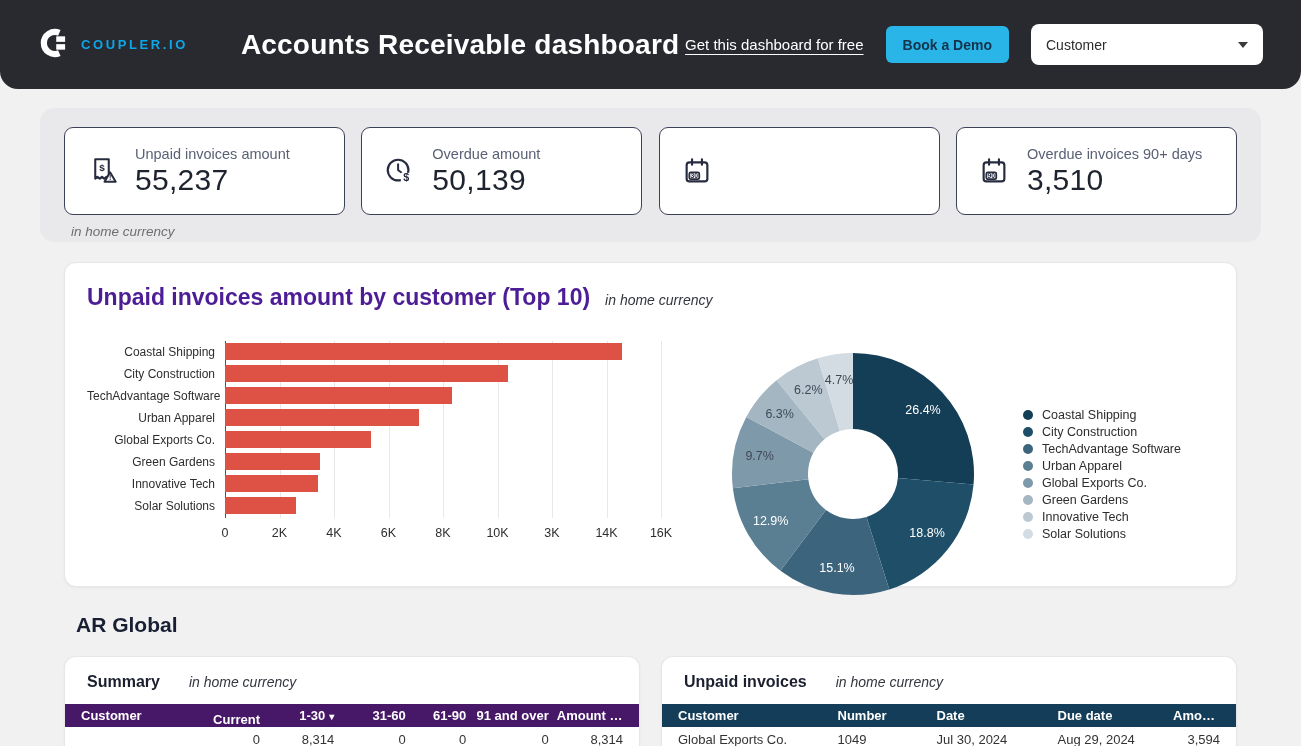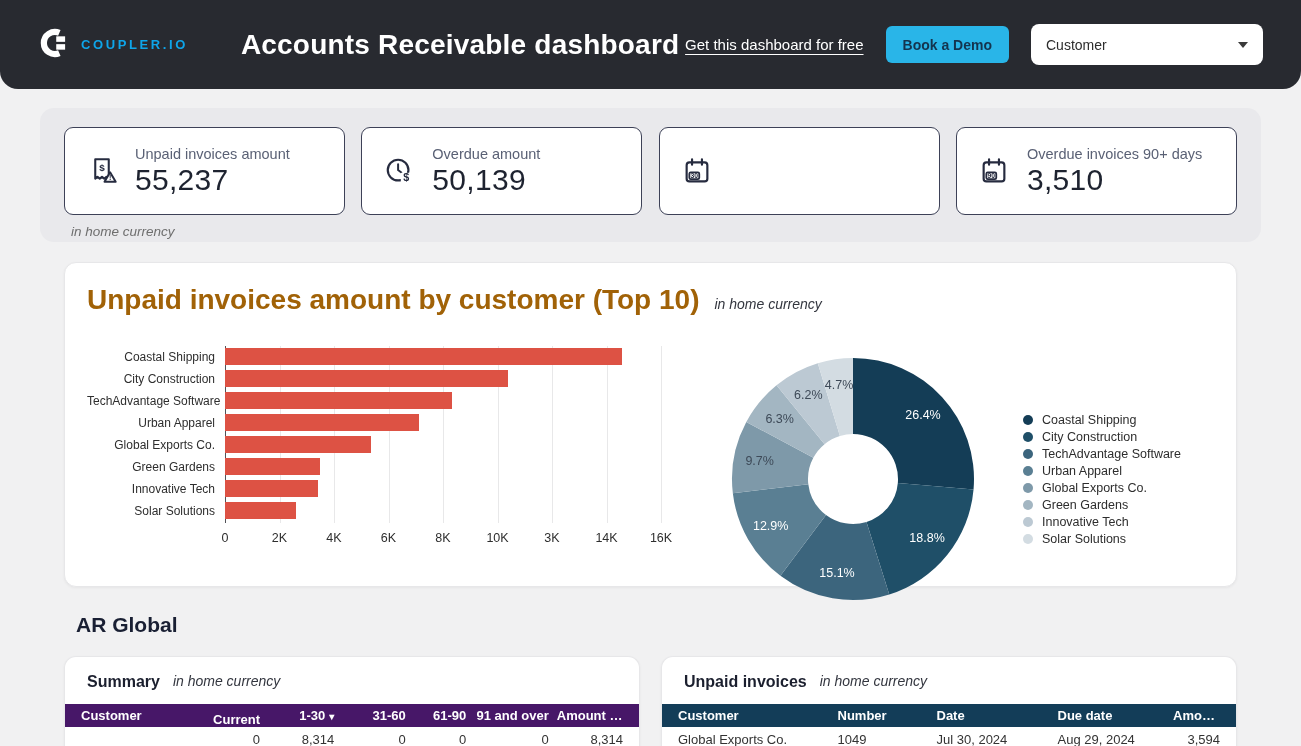--- a/index.html
+++ b/index.html
@@ -32,21 +32,21 @@
   .kpi-icon svg { display:block; }
   .kpi-label { font-size:14.5px; color:#5a6175; margin-bottom:1px; }
   .kpi-value { font-size:30px; color:#1e2330; letter-spacing:.3px; }
   .kpi-footnote { font-style:italic; color:#6e6e6e; font-size:13.5px; margin:9px 0 0 7px; }
 
   
   .chart-card { margin:20px 64px 0; background:#fff; border-radius:12px;
     border:1px solid #e7e7e9; box-shadow:0 1px 3px rgba(0,0,0,.05);
     height:325px; padding:21px 22px; }
   .chart-title-row { display:flex; align-items:baseline; gap:15px; }
-  .chart-title { font-size:28px; font-weight:700; color:#a16207; }
+  .chart-title { font-size:23px; font-weight:700; color:#4c1d95; }
   .chart-subtitle { font-style:italic; font-size:14px; color:#33363f; }
   .chart-row { display:flex; margin-top:27px; }
 
   .bar-chart { display:flex; width:574px; margin-top:3px; }
   .bar-labels { width:138px; }
   .bar-label { height:22px; line-height:22px; font-size:12px; color:#2e2e2e;
     text-align:right; padding-right:10px; white-space:nowrap; }
   .bar-plot-col { flex:1; }
   .bar-plot { position:relative; height:177px; }
   .gridline { position:absolute; top:0; bottom:0; width:1px; background:#e8e8e9; }
@@ -63,21 +63,21 @@
   .legend-item { display:flex; align-items:center; gap:9px; height:17px; }
   .legend-dot { width:10px; height:10px; border-radius:50%; flex:none; }
   .legend-label { font-size:12.5px; color:#2d2d2d; white-space:nowrap; }
 
   
   .ar-heading { margin:26px 0 0 76px; font-size:21px; font-weight:700; color:#191f33; }
   .tables-row { display:flex; gap:21px; margin:19px 64px 0; }
   .table-card { width:576px; background:#fff; border-radius:12px 12px 0 0;
     border:1px solid #e7e7e9; border-bottom:none; padding-top:16px;
     box-shadow:0 1px 3px rgba(0,0,0,.05); }
-  .table-title-row { padding:0 22px 13px; display:flex; align-items:flex-start; gap:13px; }
+  .table-title-row { padding:0 22px 13px; display:flex; align-items:center; gap:29px; }
   .table-title { font-size:16px; font-weight:700; color:#1b1f2e; }
   .table-subtitle { font-style:italic; font-size:14px; color:#33363f; }
   .thead { display:flex; align-items:center; height:23px; padding:0 12px;
     color:#fff; font-weight:700; font-size:13px; }
   .trow { display:flex; align-items:center; height:24px; padding:0 12px;
     font-size:13px; color:#333; }
   .cell { padding:0 4px; white-space:nowrap; overflow:hidden; text-overflow:ellipsis; }
   .sort-caret { font-size:10px; margin-left:4px; }
 </style>
 </head>

